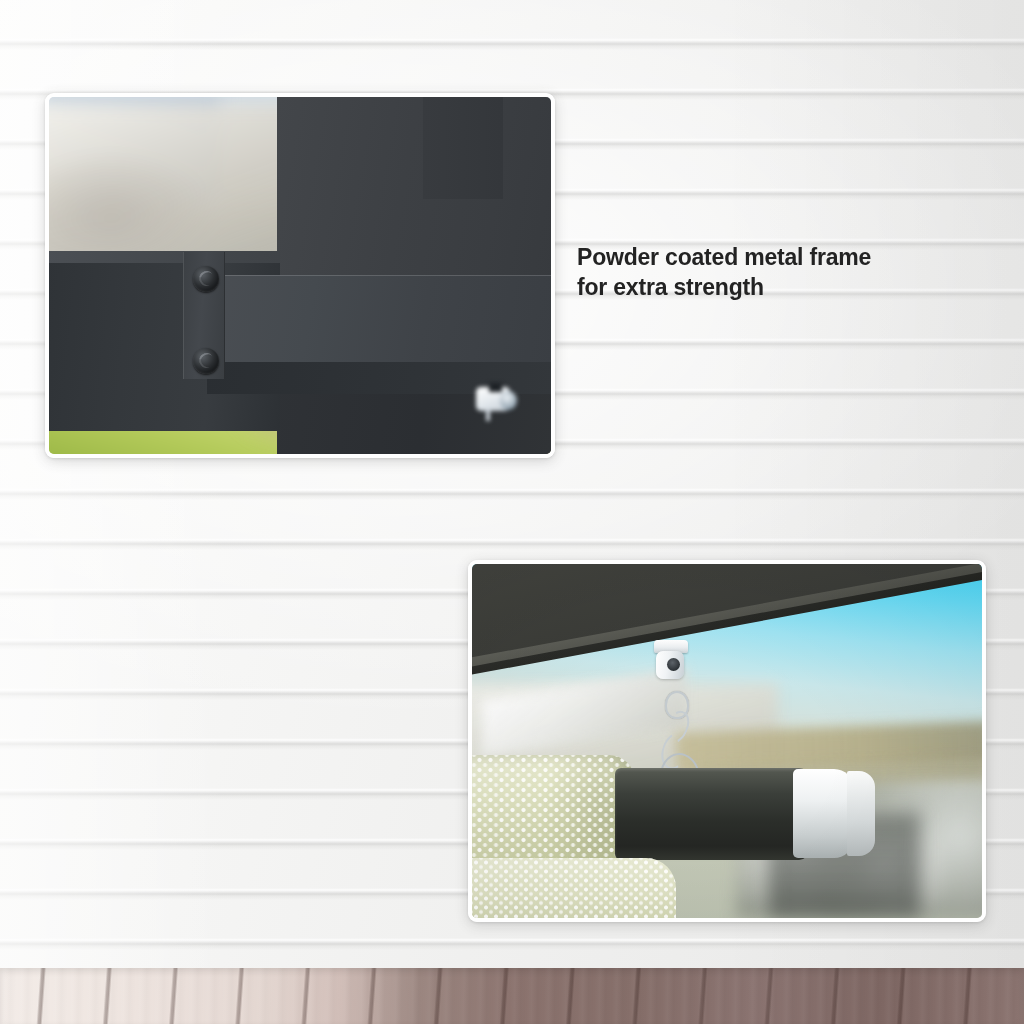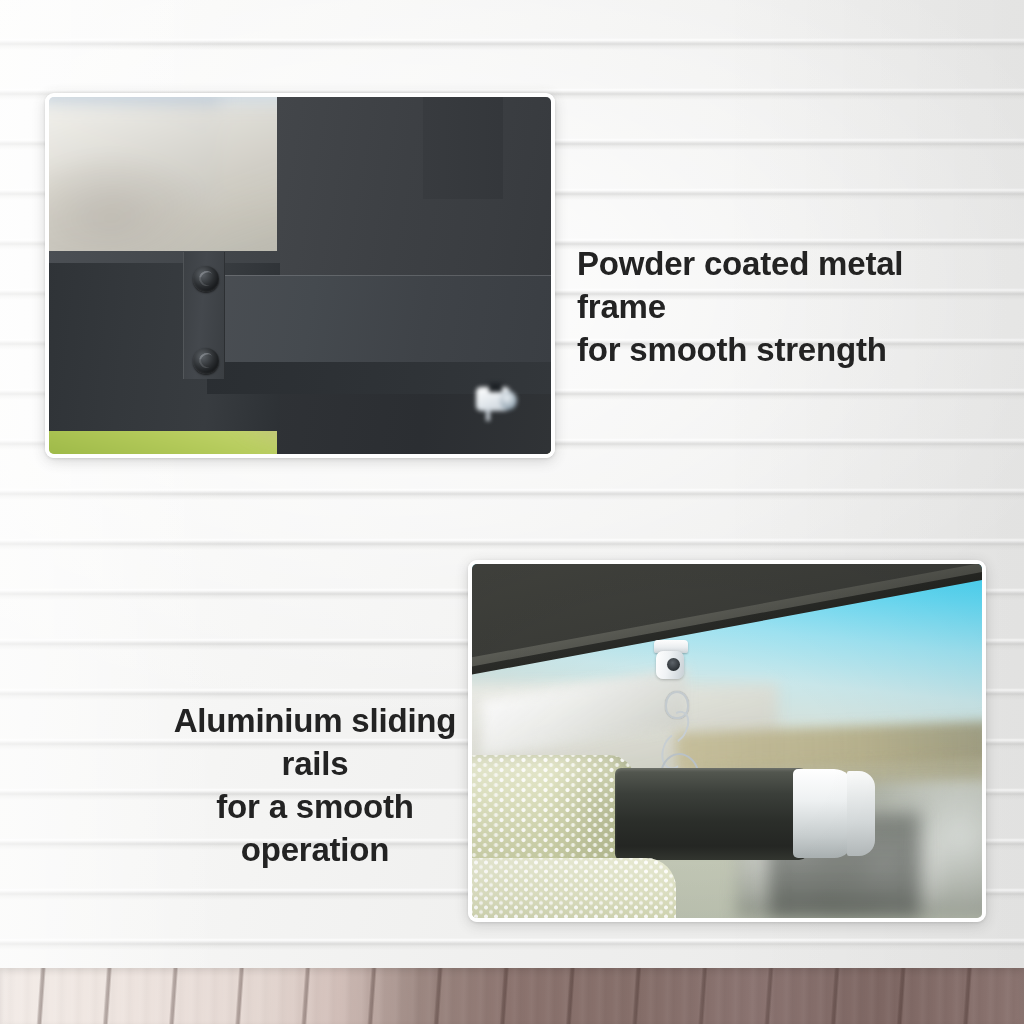--- a/index.html
+++ b/index.html
@@ -469,21 +469,21 @@
     position: absolute; inset: 0;
     pointer-events: none;
     background: radial-gradient(ellipse 70% 70% at 42% 55%, rgba(0,0,0,0) 40%, rgba(0,0,0,0.05) 100%);
   }
 
   
   .caption {
     position: absolute;
     color: #232323;
     font-weight: bold;
-    font-size: 33px;
+    font-size: 23px;
     line-height: 1.30;
     letter-spacing: -0.2px;
   }
   #caption1 { left: 577px; top: 243px; width: 400px; text-align: left; }
   #caption2 { left: 150px; top: 700px; width: 330px; text-align: center; }
 
   .headline {
     position: absolute;
     left: 0; top: 487px;
     width: 1024px;
@@ -529,28 +529,24 @@
         <div class="body"></div>
         <div class="notch"></div>
         <div class="ring"></div>
         <div class="stem"></div>
       </div>
     </div>
   </div>
 
   <div class="caption" id="caption1">
     <div>Powder coated metal frame</div>
-    <div>for smooth strength</div>
+    <div>for extra strength</div>
   </div>
 
 
-  <div class="caption" id="caption2">
-    <div>Aluminium sliding rails</div>
-    <div>for a smooth operation</div>
-  </div>
 
   <div class="photo" id="photo2">
     <div class="photo-inner">
       <div class="p2-sky"></div>
       <div class="p2-house"></div>
       <div class="p2-house-roof"></div>
       <div class="p2-pergola"></div>
       <div class="p2-pergola2"></div>
       <div class="p2-bgblur-lights"></div>
       <div class="p2-bg-dark"></div>

